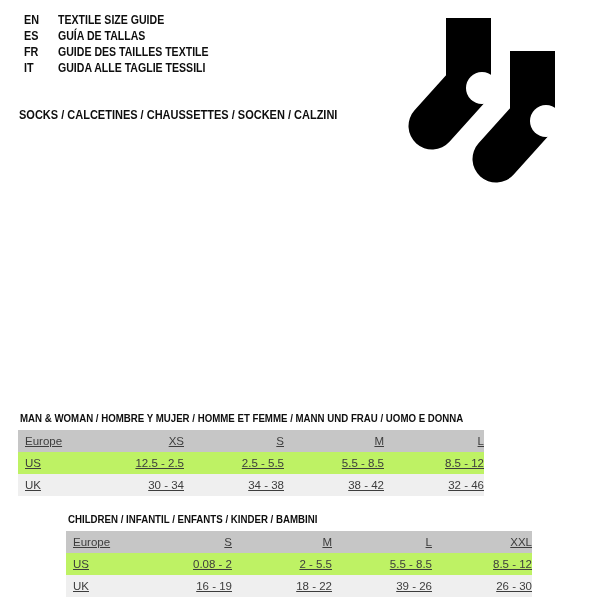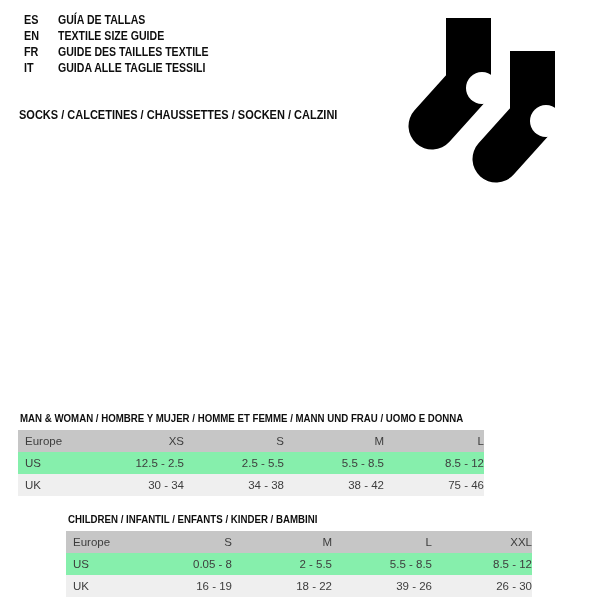--- a/index.html
+++ b/index.html
@@ -36,48 +36,48 @@
   .size-table{position:absolute;left:18px;width:466px;}
   .size-table-1{top:412px;}
   .size-table-2{top:513px;margin-left:48px;}
   .table-title{
     font-weight:700;font-size:11px;color:#0e0e0e;height:14px;
     margin:0 0 4px 2px;white-space:nowrap;
     transform:scaleX(0.88);transform-origin:left top;
   }
   .size-table table{
     width:100%;border-collapse:collapse;table-layout:fixed;
-    font-size:11.5px;color:#3d3d3d;
+    font-size:11.5px;color:#3d3d3d;text-decoration:underline;
   }
   .size-table col.region-col{width:66px;}
   .size-table th,.size-table td{
     height:22px;padding:0;font-weight:400;text-align:right;
     overflow:hidden;white-space:nowrap;
   }
   .size-table th:first-child,.size-table td:first-child{
     text-align:left;padding-left:7px;
   }
   .size-table thead tr{background:var(--header-bg,#c6c6c6);}
-  .size-table tr.row-even{background:#86efac;}
+  .size-table tr.row-even{background:#bef264;}
   .size-table tr.row-odd{background:var(--alt-bg,#efefef);}
 </style>
 </head>
 <body style="background: rgb(255, 255, 255);">
 
 <div class="page">
 
   <div class="lang-block">
   <div class="lang-row">
-    <span class="lang-code">ES</span>
-    <span class="lang-label">GUÍA DE TALLAS</span>
+    <span class="lang-code">EN</span>
+    <span class="lang-label">TEXTILE SIZE GUIDE</span>
   </div>
 
   <div class="lang-row">
-    <span class="lang-code">EN</span>
-    <span class="lang-label">TEXTILE SIZE GUIDE</span>
+    <span class="lang-code">ES</span>
+    <span class="lang-label">GUÍA DE TALLAS</span>
   </div>
 
   <div class="lang-row">
     <span class="lang-code">FR</span>
     <span class="lang-label">GUIDE DES TAILLES TEXTILE</span>
   </div>
 
 
   <div class="lang-row">
     <span class="lang-code">IT</span>
@@ -126,21 +126,21 @@
               <td>12.5 - 2.5</td>
               <td>2.5 - 5.5</td>
               <td>5.5 - 8.5</td>
               <td>8.5 - 12</td>
             </tr>
             <tr class="row-odd">
               <td>UK</td>
               <td>30 - 34</td>
               <td>34 - 38</td>
               <td>38 - 42</td>
-              <td>75 - 46</td>
+              <td>32 - 46</td>
             </tr>
           </tbody>
     </table>
   </div>
 
   <div class="size-table size-table-2">
     <div class="table-title">CHILDREN / INFANTIL / ENFANTS / KINDER / BAMBINI</div>
     <table>
       <colgroup>
             <col class="region-col">
@@ -154,21 +154,21 @@
               <th>Europe</th>
               <th>S</th>
               <th>M</th>
               <th>L</th>
               <th>XXL</th>
             </tr>
           </thead>
       <tbody>
             <tr class="row-even">
               <td>US</td>
-              <td>0.05 - 8</td>
+              <td>0.08 - 2</td>
               <td>2 - 5.5</td>
               <td>5.5 - 8.5</td>
               <td>8.5 - 12</td>
             </tr>
             <tr class="row-odd">
               <td>UK</td>
               <td>16 - 19</td>
               <td>18 - 22</td>
               <td>39 - 26</td>
               <td>26 - 30</td>

